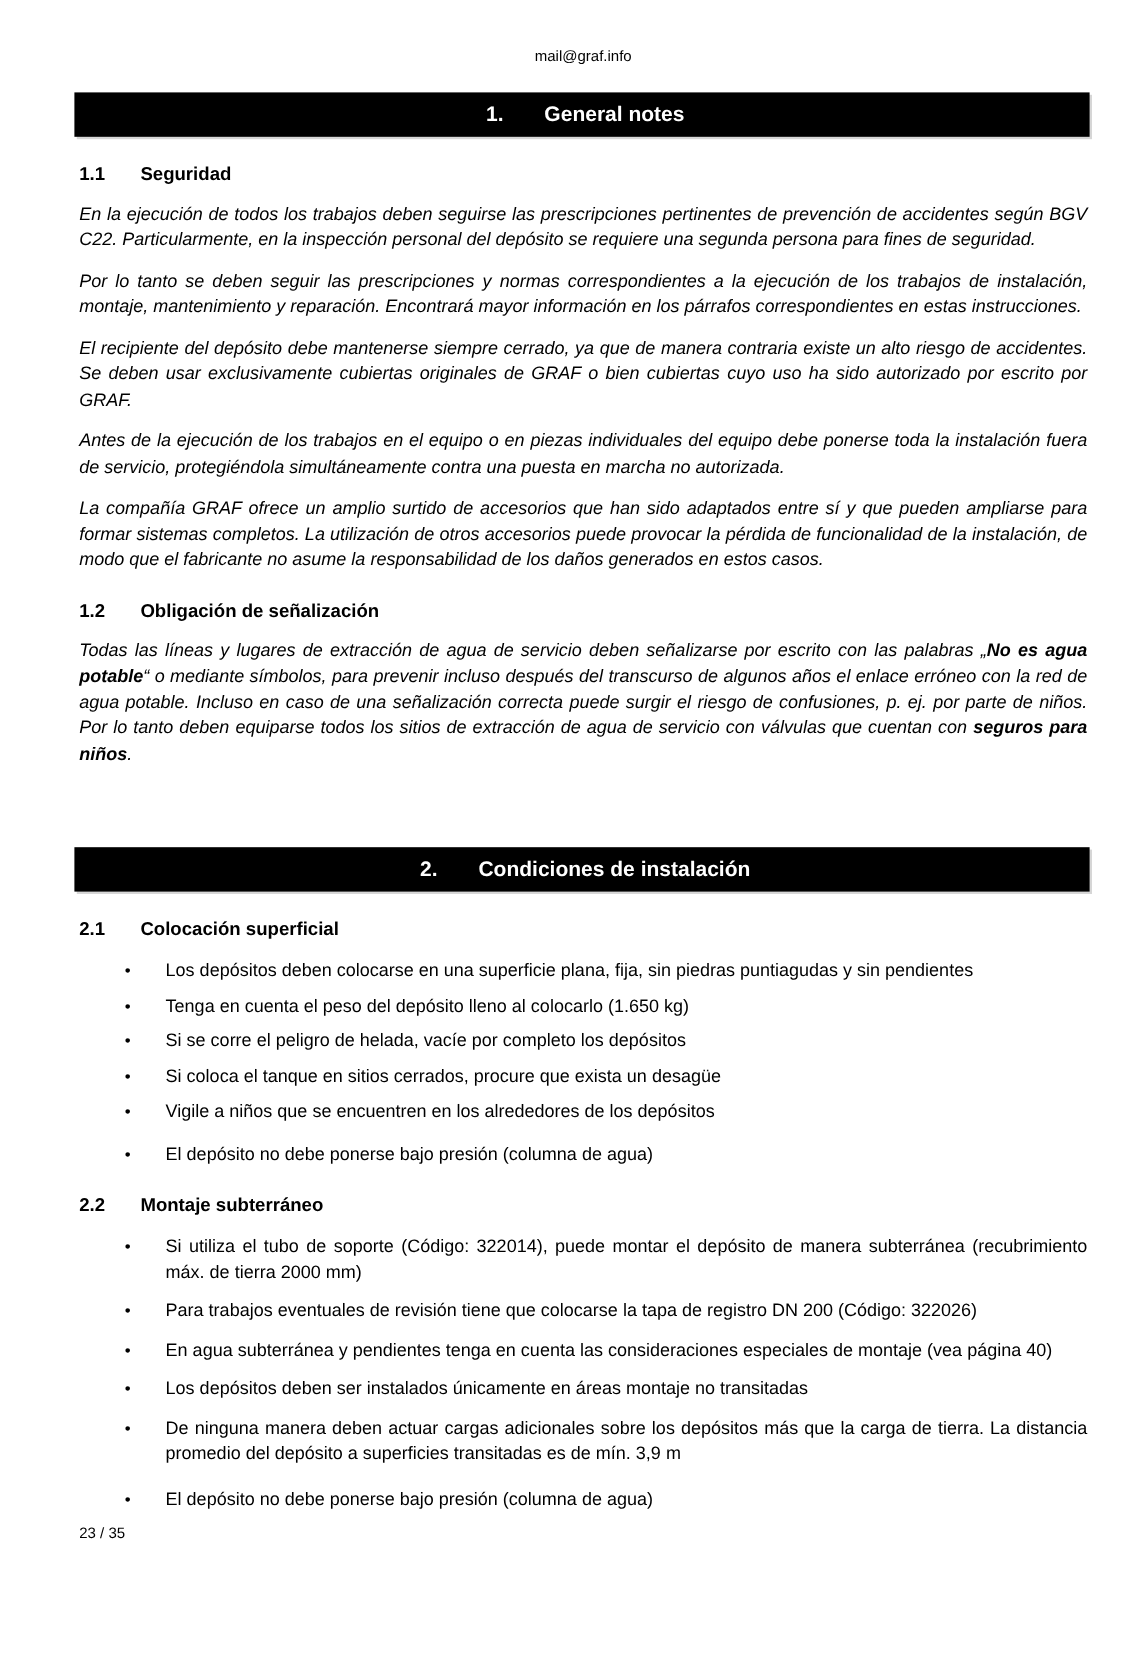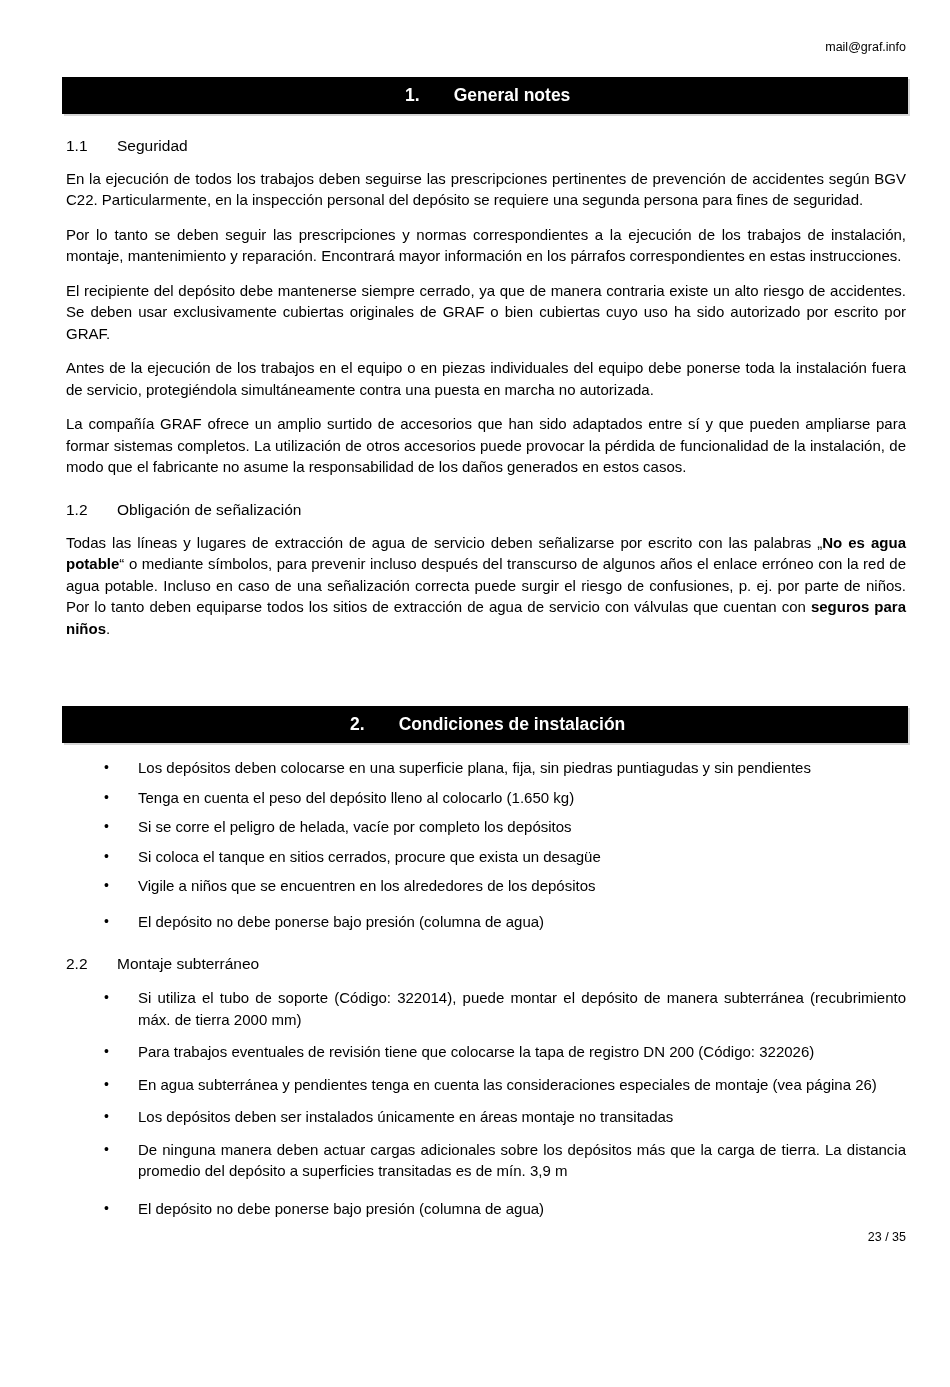--- a/index.html
+++ b/index.html
@@ -10,21 +10,21 @@
     background: #ffffff;
     color: #000000;
     font-family: "Liberation Sans", "DejaVu Sans", sans-serif;
     font-size: 15px;
     overflow: hidden;
   }
   .content {
     padding: 40px 44px 0 66px;
   }
   .page-header {
-    text-align: right;
+    text-align: center;
     font-size: 12.5px;
     line-height: 15.5px;
     margin-bottom: 0;
   }
   .banner {
     background: #000000;
     color: #ffffff;
     height: 37px;
     margin-left: -4px;
     margin-right: -2px;
@@ -32,32 +32,33 @@
     align-items: center;
     justify-content: center;
     gap: 34px;
     font-size: 17.5px;
     font-weight: bold;
     box-shadow: 2px 2px 0 rgba(0,0,0,0.16);
   }
   .banner-1 { margin-top: 21px; }
   .banner-2 { margin-top: 67px; }
   .subheading {
-    font-weight: normal;
+    font-weight: bold;
     font-size: 15.5px;
     margin: 23px 0 13px 0;
   }
   .subheading .h-num {
     display: inline-block;
     width: 51px;
   }
   p.body-par {
     margin: 13px 0;
     text-align: justify;
     line-height: 21.5px;
+    font-style: italic;
   }
   .bullets { margin-top: 14px; }
   .bullet {
     display: flex;
     padding-left: 38px;
     margin: 8px 0;
     line-height: 21.5px;
   }
   .bullet .dot {
     width: 34px;
@@ -65,21 +66,21 @@
     font-size: 14px;
   }
   .bullet .bullet-text {
     flex: 1;
     text-align: justify;
   }
   .bullet.spaced { margin-top: 14px; }
   .bullets-2 .bullet { margin: 11px 0; }
   .bullets-2 .bullet.spaced { margin-top: 16px; }
   .page-footer {
-    text-align: right;
+    text-align: left;
     font-size: 12.5px;
     margin-top: 10px;
   }
   .b-num { min-width: 20px; text-align: right; }
 </style>
 </head>
 <body>
 
 <div class="content">
 
@@ -106,20 +107,23 @@
     <span class="h-num">1.2</span><span class="h-title">Obligación de señalización</span>
   </div>
 
   <p class="body-par"><span>Todas las líneas y lugares de extracción de agua de servicio deben señalizarse por escrito con las palabras „</span><span style="font-weight: bold;">No es agua potable</span><span>“ o mediante símbolos, para prevenir incluso después del transcurso de algunos años el enlace erróneo con la red de agua potable. Incluso en caso de una señalización correcta puede surgir el riesgo de confusiones, p. ej. por parte de niños. Por lo tanto deben equiparse todos los sitios de extracción de agua de servicio con válvulas que cuentan con </span><span style="font-weight: bold;">seguros para niños</span><span>.</span></p>
 
   <div class="banner banner-2">
     <span class="b-num">2.</span>
     <span class="b-title">Condiciones de instalación</span>
   </div>
 
+  <div class="subheading">
+    <span class="h-num">2.1</span><span class="h-title">Colocación superficial</span>
+  </div>
 
   <div class="bullets">
     <div class="bullet">
       <span class="dot">•</span>
       <span class="bullet-text">Los depósitos deben colocarse en una superficie plana, fija, sin piedras puntiagudas y sin pendientes</span>
     </div>
     <div class="bullet">
       <span class="dot">•</span>
       <span class="bullet-text">Tenga en cuenta el peso del depósito lleno al colocarlo (1.650 kg)</span>
     </div>
@@ -149,21 +153,21 @@
     <div class="bullet">
       <span class="dot">•</span>
       <span class="bullet-text">Si utiliza el tubo de soporte (Código: 322014), puede montar el depósito de manera subterránea (recubrimiento máx. de tierra 2000 mm)</span>
     </div>
     <div class="bullet">
       <span class="dot">•</span>
       <span class="bullet-text">Para trabajos eventuales de revisión tiene que colocarse la tapa de registro DN 200 (Código: 322026)</span>
     </div>
     <div class="bullet">
       <span class="dot">•</span>
-      <span class="bullet-text">En agua subterránea y pendientes tenga en cuenta las consideraciones especiales de montaje (vea página 26)</span>
+      <span class="bullet-text">En agua subterránea y pendientes tenga en cuenta las consideraciones especiales de montaje (vea página 40)</span>
     </div>
     <div class="bullet">
       <span class="dot">•</span>
       <span class="bullet-text">Los depósitos deben ser instalados únicamente en áreas montaje no transitadas</span>
     </div>
     <div class="bullet">
       <span class="dot">•</span>
       <span class="bullet-text">De ninguna manera deben actuar cargas adicionales sobre los depósitos más que la carga de tierra. La distancia promedio del depósito a superficies transitadas es de mín. 3,9 m</span>
     </div>
     <div class="bullet spaced">

